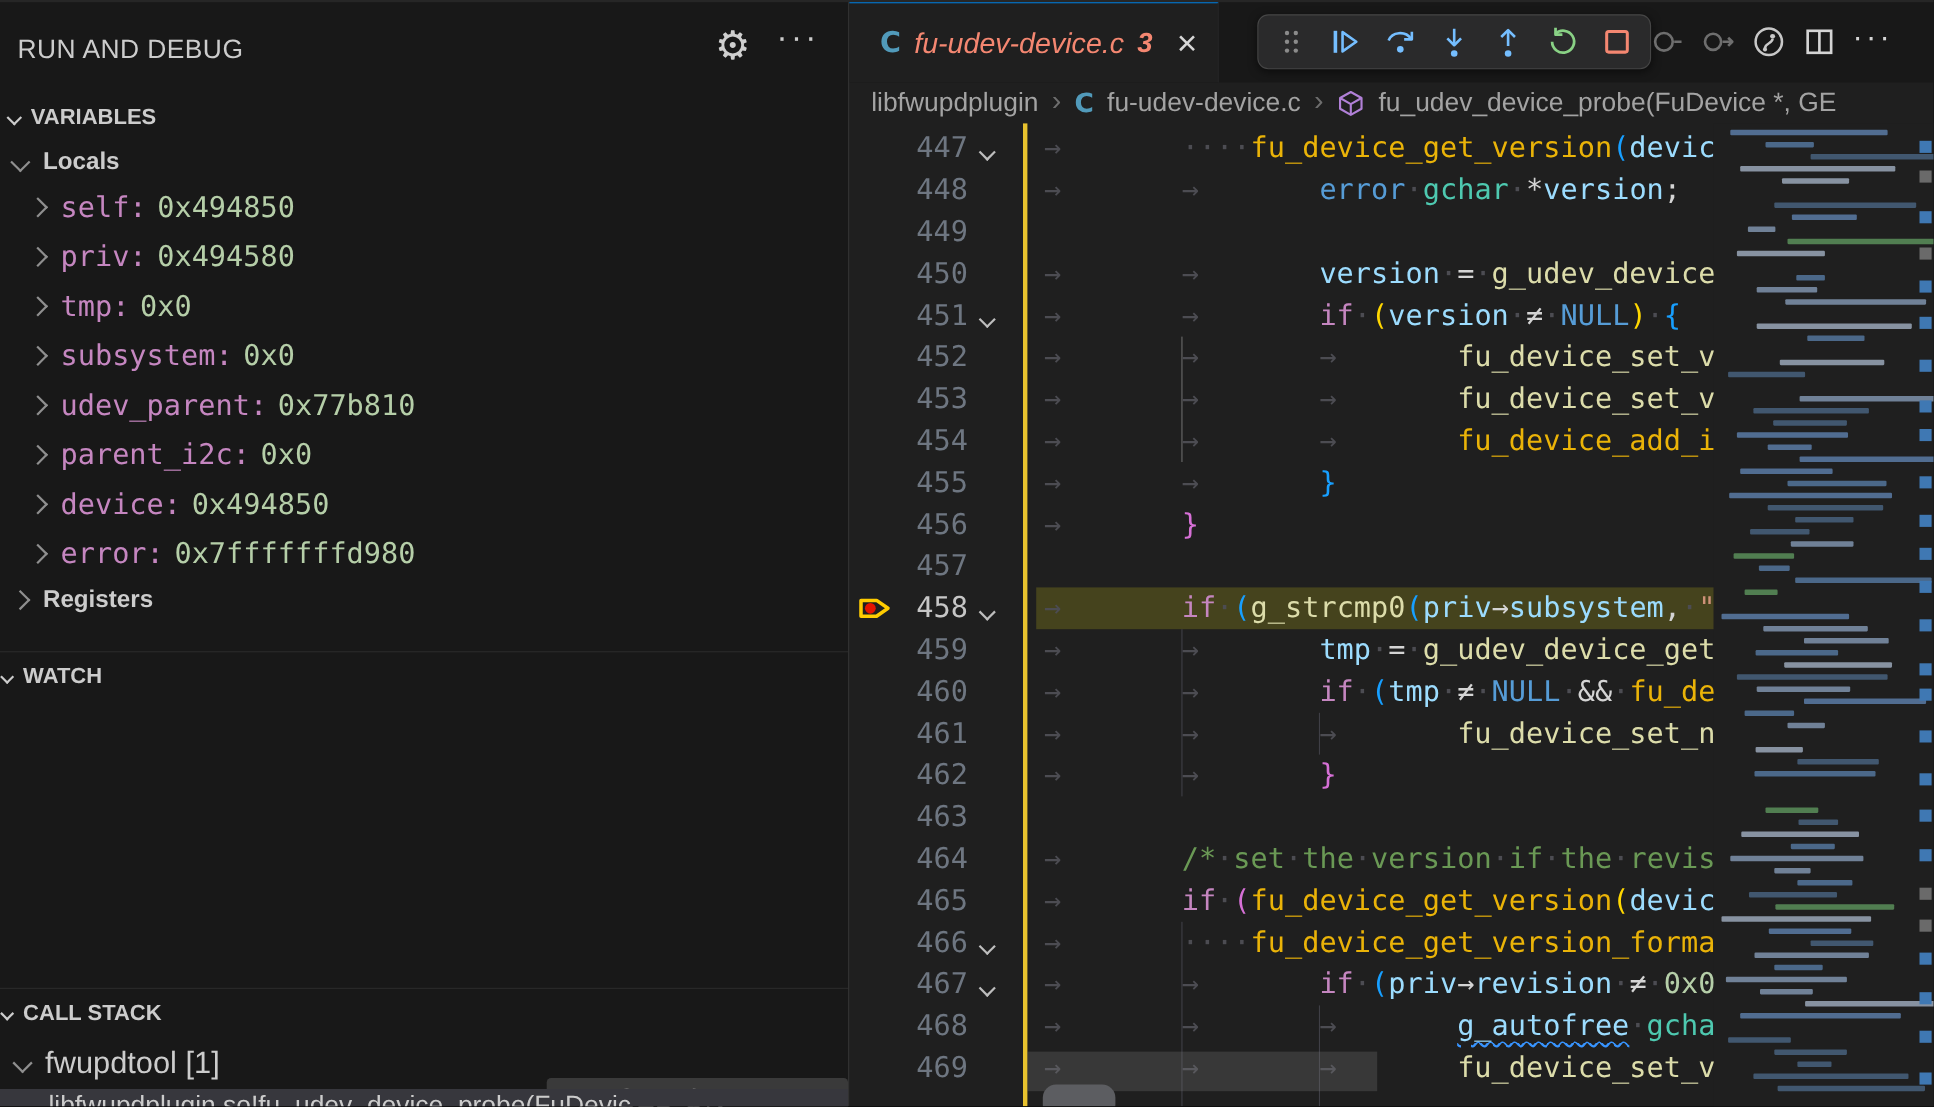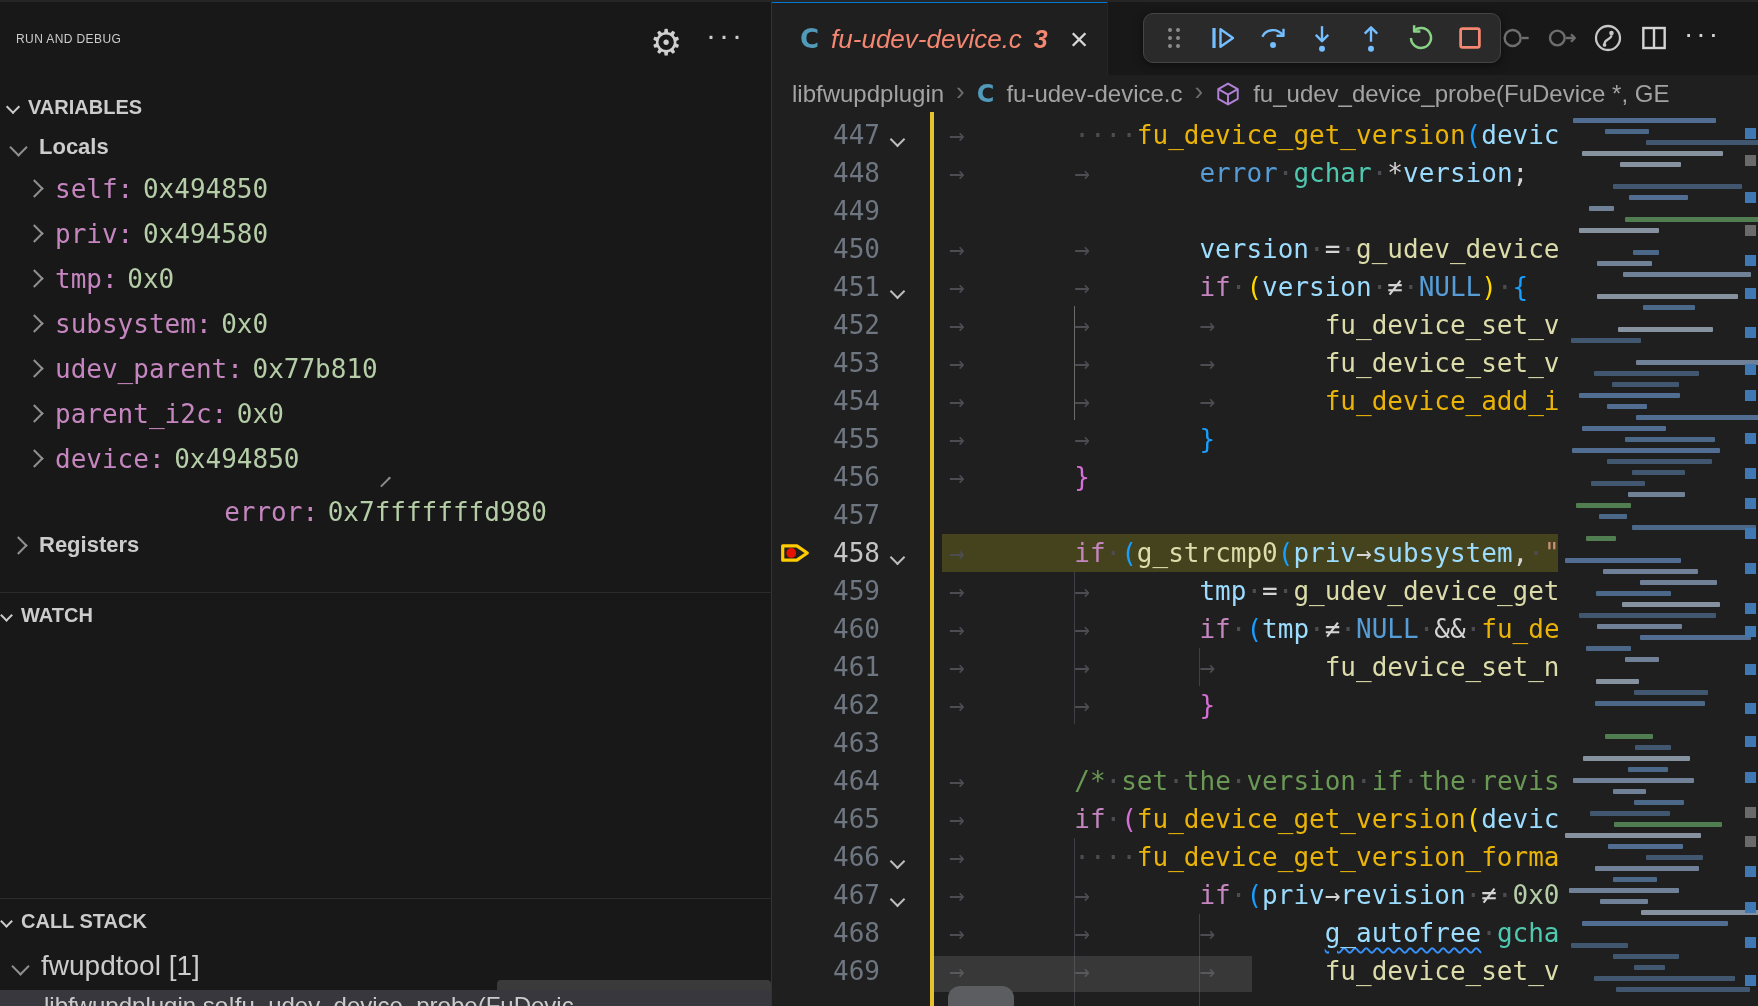--- a/index.html
+++ b/index.html
@@ -5,21 +5,21 @@
   html,body{margin:0;padding:0;background:#000;}
   .app{position:relative;width:1758px;height:1006px;overflow:hidden;background:#1f1f1f;
        font-family:"Liberation Sans", sans-serif;color:#cccccc;}
   .app::before{content:'';position:absolute;left:0;top:0;width:100%;height:2px;background:#262626;z-index:50;}
 
   
   .sidebar{position:absolute;left:0;top:0;width:771px;height:1006px;background:#181818;}
   .sb-divider{position:absolute;left:0;width:771px;height:1px;background:#2b2b2b;}
   .side-edge{position:absolute;left:771px;top:0;width:1px;height:1006px;background:#333;z-index:40;}
 
-  .sb-title{position:absolute;left:16px;top:32px;font-size:12px;letter-spacing:.4px;color:#cccccc;}
+  .sb-title{position:absolute;left:16px;top:32px;font-size:24px;letter-spacing:.4px;color:#cccccc;}
   .launch-select{position:absolute;left:277px;top:26px;width:227px;height:62px;background:#313131;
       border:1px solid #454545;border-radius:4px;display:flex;align-items:center;box-sizing:border-box;}
   .launch-select .play svg{display:block;}
   .launch-select .play{margin:0 10px 0 12px;padding-right:10px;border-right:1px solid #454545;height:34px;display:flex;align-items:center;}
   .launch-label{font-size:23px;color:#cccccc;white-space:nowrap;}
   .chev{display:inline-block;width:11px;height:11px;border-right:2px solid #cccccc;border-bottom:2px solid #cccccc;}
   .chev.down{transform:rotate(45deg);}
   .chev.right{transform:rotate(-45deg);}
   .chev.dim{border-color:#8f8f8f;}
   .launch-select .chev{margin:0 0 4px 12px;}
@@ -148,21 +148,21 @@
           <span><span class="var-name">udev_parent:</span> <span class="var-val">0x77b810</span></span>
         </div>
         <div class="tree-row var-row mono" style="top: 391px; padding-left: 28px;">
           <span class="chev right dim"></span>
           <span><span class="var-name">parent_i2c:</span> <span class="var-val">0x0</span></span>
         </div>
         <div class="tree-row var-row mono" style="top: 436px; padding-left: 28px;">
           <span class="chev right dim"></span>
           <span><span class="var-name">device:</span> <span class="var-val">0x494850</span></span>
         </div>
-        <div class="tree-row var-row mono" style="top: 481px;  flex-direction: column;">
+        <div class="tree-row var-row mono" style="top: 481px; padding-left: 28px;">
           <span class="chev right dim"></span>
           <span><span class="var-name">error:</span> <span class="var-val">0x7fffffffd980</span></span>
         </div>
       </div>
 
     <div class="tree-row" style="top:526px;height:38px;padding-left:12px;">
       <span class="chev right dim"></span>
       <span class="row-label">Registers</span>
     </div>
 

